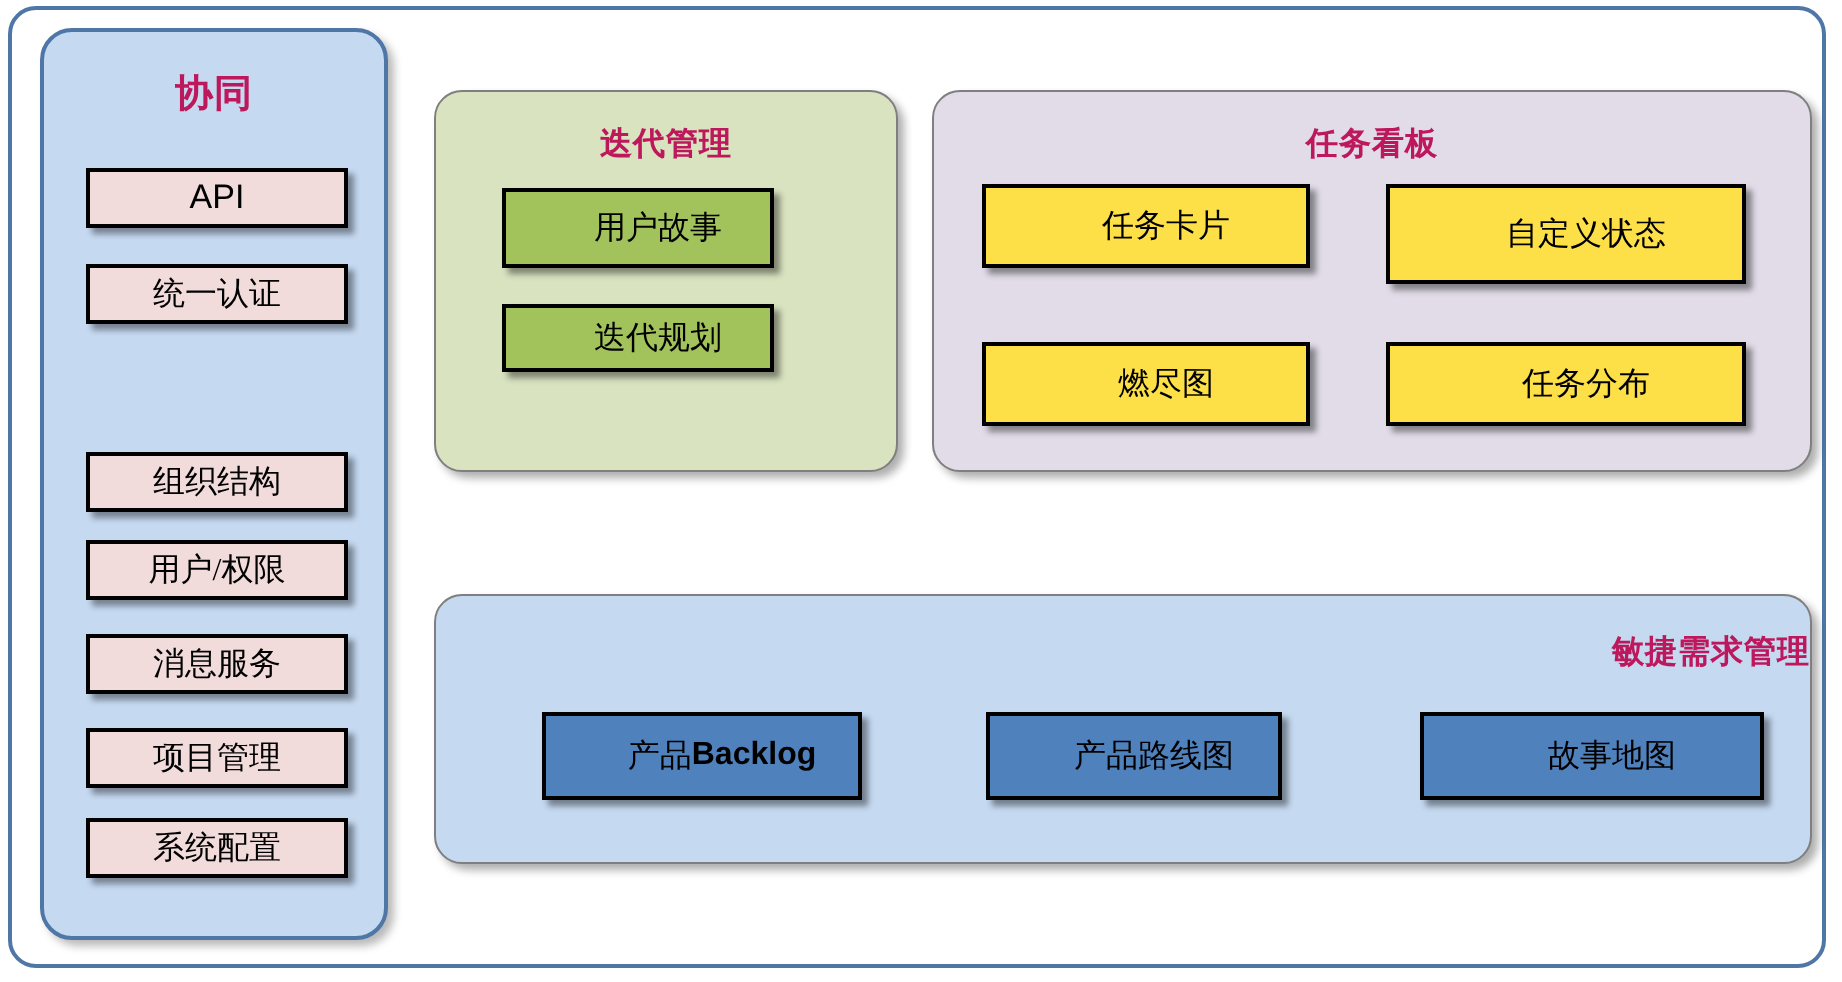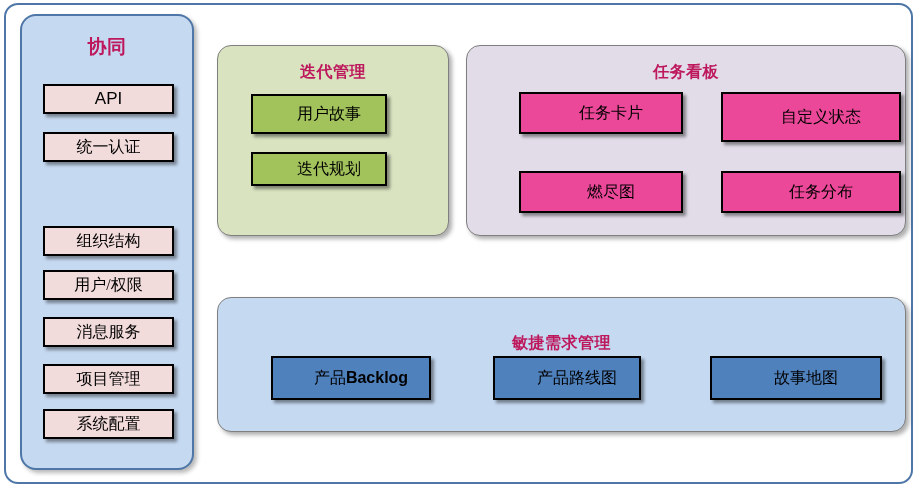--- a/index.html
+++ b/index.html
@@ -109,39 +109,39 @@
   .taskboard .panel-title { top: 16px; font-size: 16px; }
 
   
   .agile {
     left: 217px;
     top: 297px;
     width: 689px;
     height: 135px;
     background: #c5d9f1;
   }
-  .agile .panel-title { top: 35px; font-size: 16px; }
+  .agile .panel-title { top: 18px; font-size: 16px; text-align: right; }
 
   
   .chip {
     position: absolute;
     box-sizing: border-box;
     border: 2.5px solid #000000;
     box-shadow: 3px 3px 3px rgba(0,0,0,0.42);
     display: flex;
     align-items: center;
     justify-content: center;
     font-family: "Liberation Serif", "DejaVu Serif", serif;
     font-size: 16px;
     color: #000000;
     white-space: nowrap;
     padding-left: 20px;
   }
   .chip.green  { background: #a2c25c; }
-  .chip.purple { background: #ec4899; margin-left: 28px; }
+  .chip.purple { background: #fde047; }
   .chip.blue   { background: #4f81bd; }
   .chip.mixed  {
     font-family: "Liberation Serif", "DejaVu Serif", serif;
   }
   .chip.mixed b {
     font-family: "Liberation Sans", "DejaVu Sans", sans-serif;
     font-weight: bold;
   }
 </style>
 </head>

